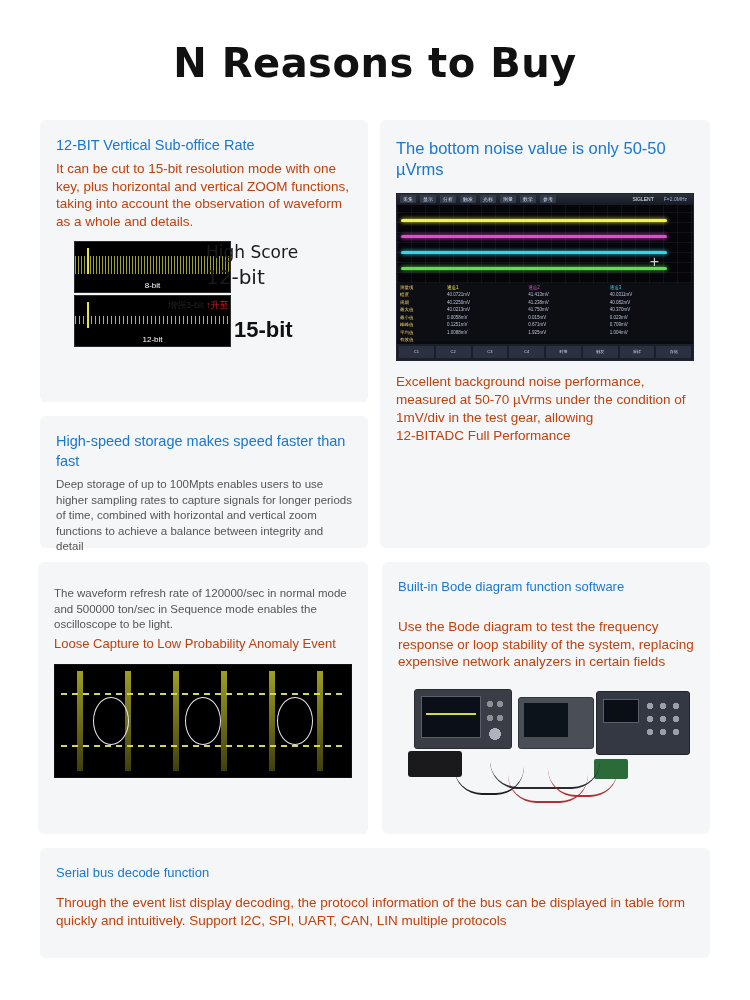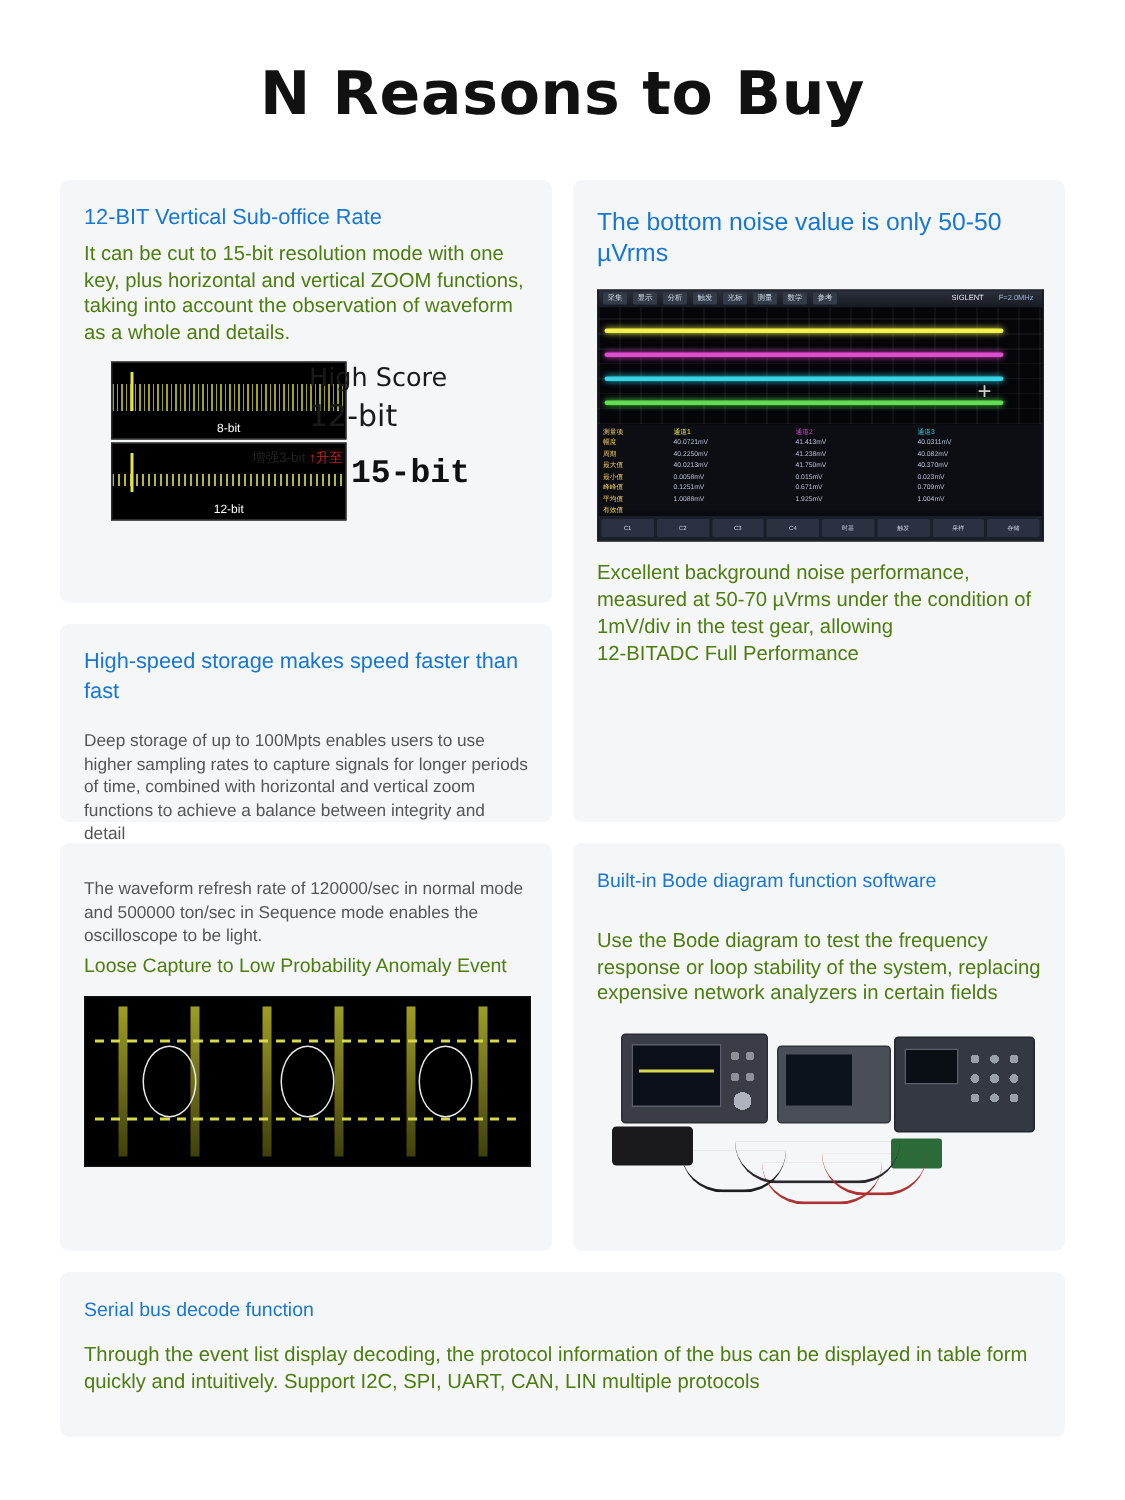--- a/index.html
+++ b/index.html
@@ -35,34 +35,35 @@
     background: #f5f6f8;
     border-radius: 6px;
     box-sizing: border-box;
     padding: 16px 16px 14px 16px;
   }
   .col {
     width: 328px;
     display: flex;
     flex-direction: column;
     gap: 14px;
+    align-items: flex-end;
   }
   .card-title {
     color: #1877d2;
     font-size: 13px;
     line-height: 1.35;
     margin-bottom: 4px;
   }
   .card-title.lg {
     font-size: 14.5px;
   }
   .card-body {
     font-size: 13.5px;
     line-height: 1.33;
-    color: #4d7c0f;
+    color: #c2410c;
   }
   .card-body.sm {
     font-size: 11.5px;
     line-height: 1.35;
     color: #555;
   }
   .card-body.md {
     font-size: 13px;
     line-height: 1.35;
   }
@@ -138,22 +139,22 @@
     position: absolute;
     left: 150px;
     top: 24px;
     font-family: "DejaVu Sans", sans-serif;
     font-size: 20px;
     color: #1a1a1a;
   }
   .bit15 {
     position: absolute;
     left: 178px;
-    top: 62px;
-    font-family: Liberation Mono, monospace;
+    top: 76px;
+    font-family: Liberation Sans, sans-serif;
     font-size: 22px;
     font-weight: bold;
     color: #111;
   }
   .cn-note {
     position: absolute;
     left: 112px;
     top: 60px;
     font-size: 9px;
     color: #222;
@@ -451,21 +452,21 @@
         <div class="cn-note">
           <span>增强3-bit</span>
           <span class="red">↑升至</span>
         </div>
         <div class="bit15">15-bit</div>
       </div>
     </div>
 
     <div class="card" style="height:132px">
       <div class="card-title lg">High-speed storage makes speed faster than fast</div>
-      <div class="card-body sm" style="margin-top:16px">Deep storage of up to 100Mpts enables users to use higher sampling rates to capture signals for longer periods of time, combined with horizontal and vertical zoom functions to achieve a balance between integrity and detail</div>
+      <div class="card-body sm" style="margin-top:6px">Deep storage of up to 100Mpts enables users to use higher sampling rates to capture signals for longer periods of time, combined with horizontal and vertical zoom functions to achieve a balance between integrity and detail</div>
     </div>
 
     <div class="card" style="height:272px">
       <div class="card-body sm" style="margin-top:8px">The waveform refresh rate of 120000/sec in normal mode and 500000 ton/sec in Sequence mode enables the oscilloscope to be light.</div>
       <div class="card-body md" style="margin-top:2px">Loose Capture to Low Probability Anomaly Event</div>
 
       <div class="img-refresh">
         <div class="vbar" style="left:22px"></div>
         <div class="vbar" style="left:70px"></div>
         <div class="vbar" style="left:118px"></div>

